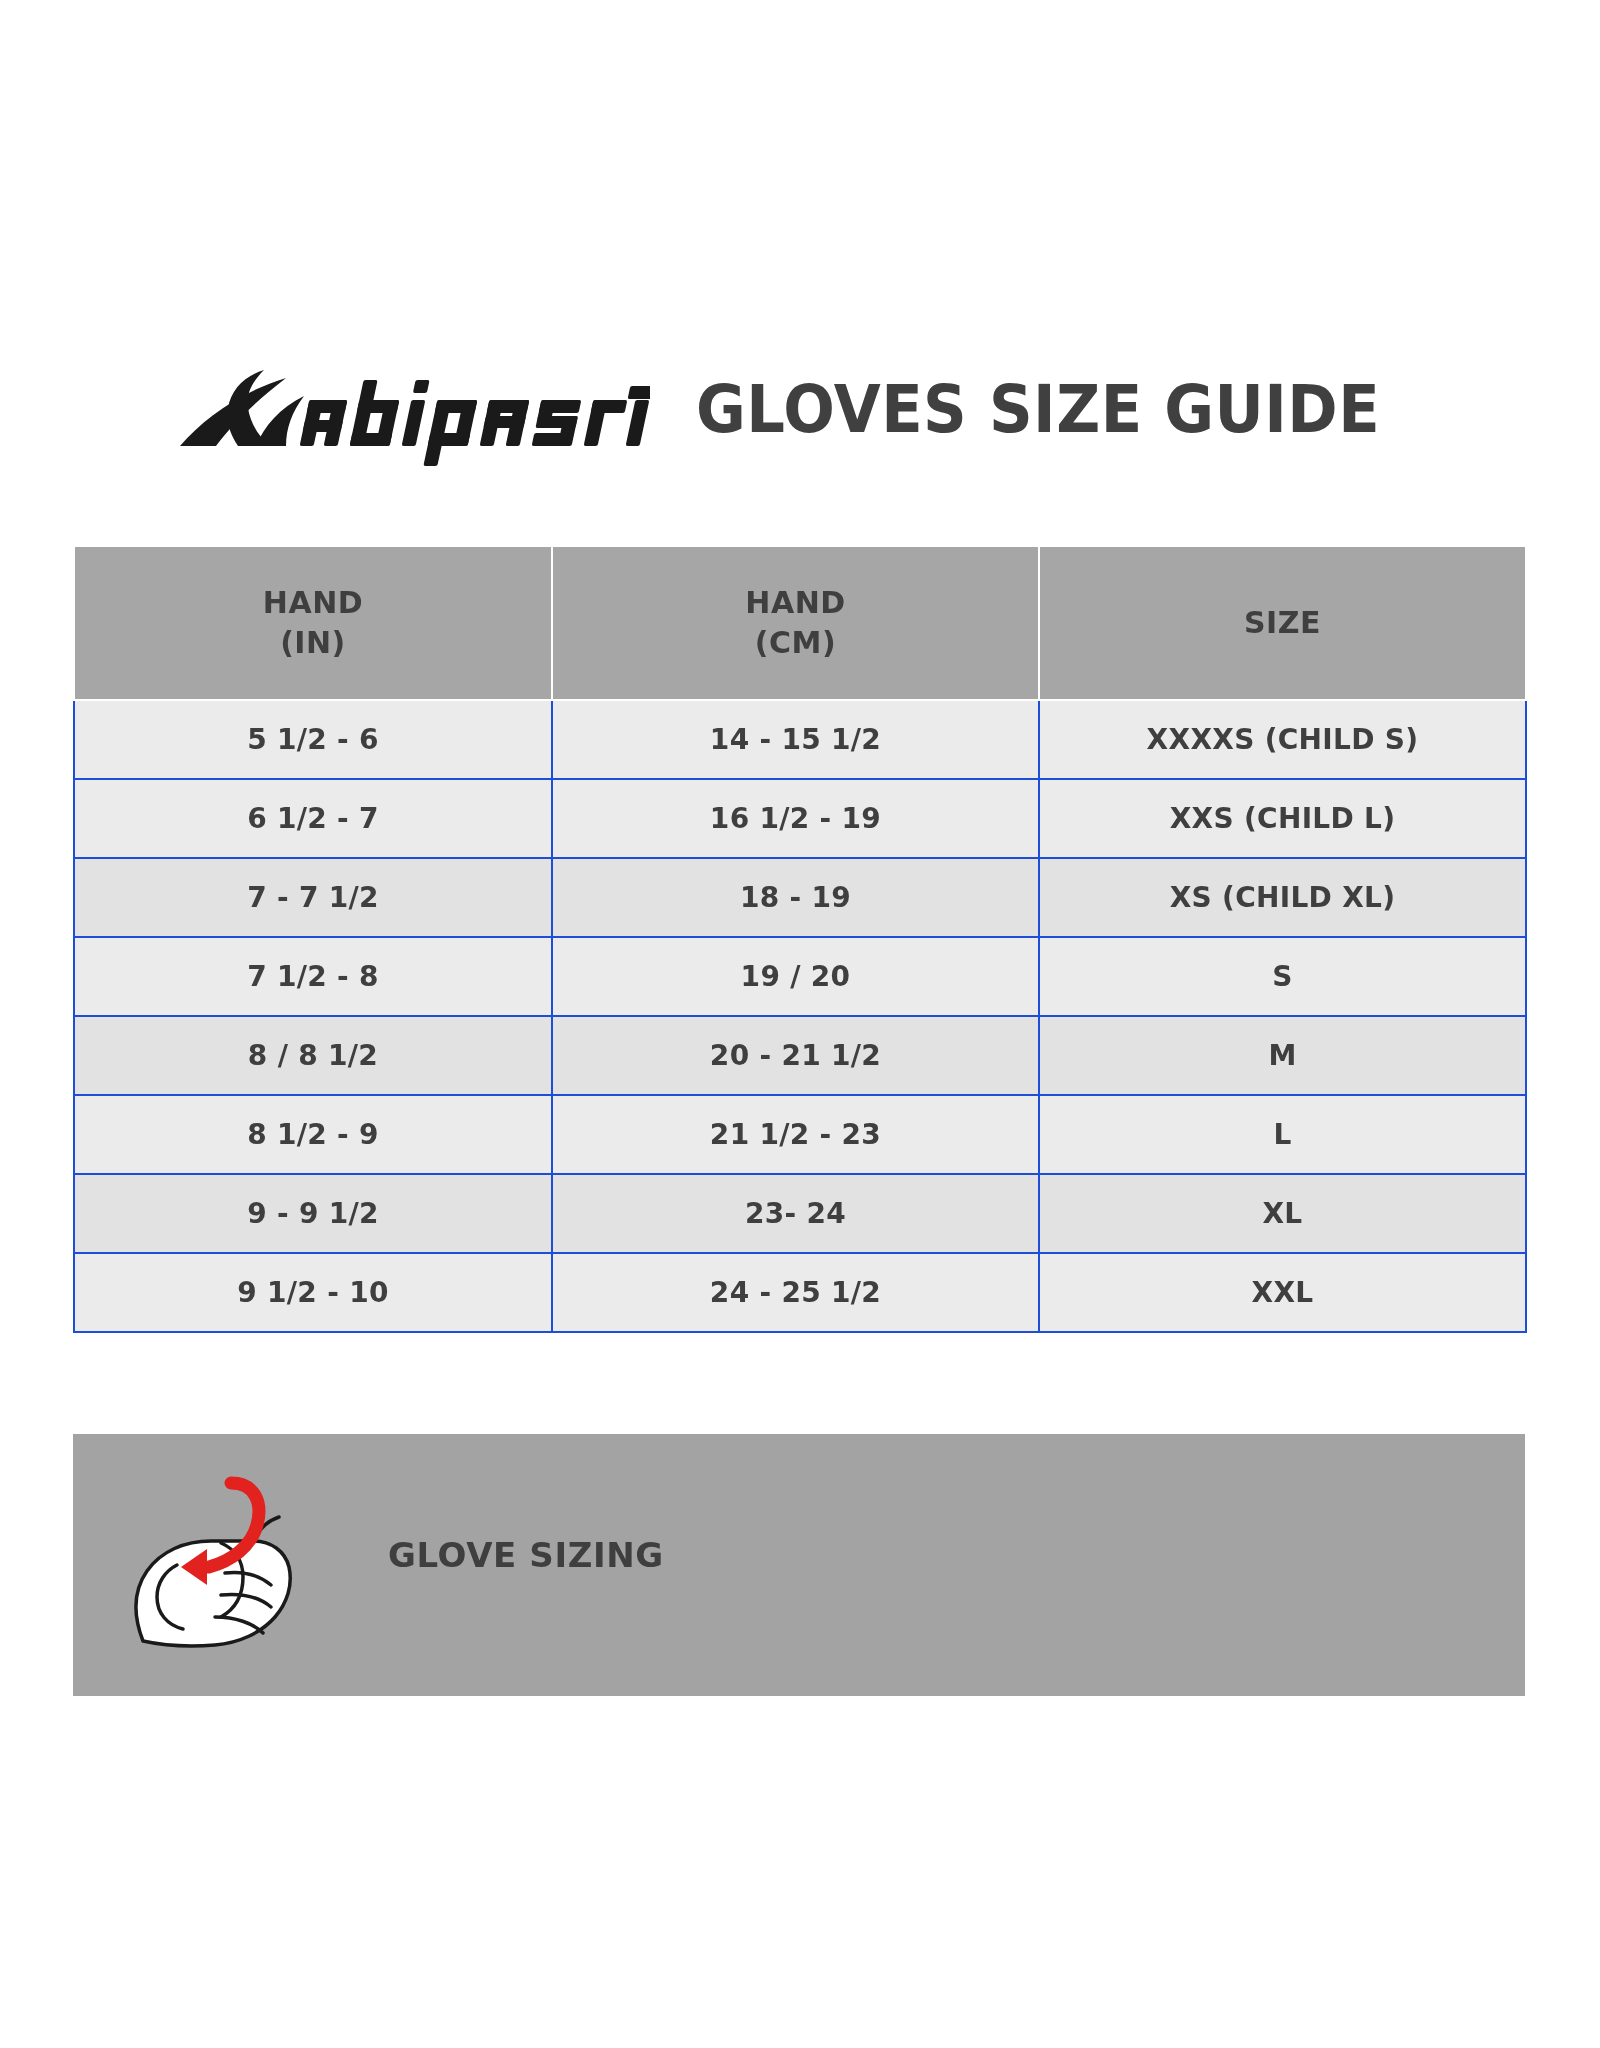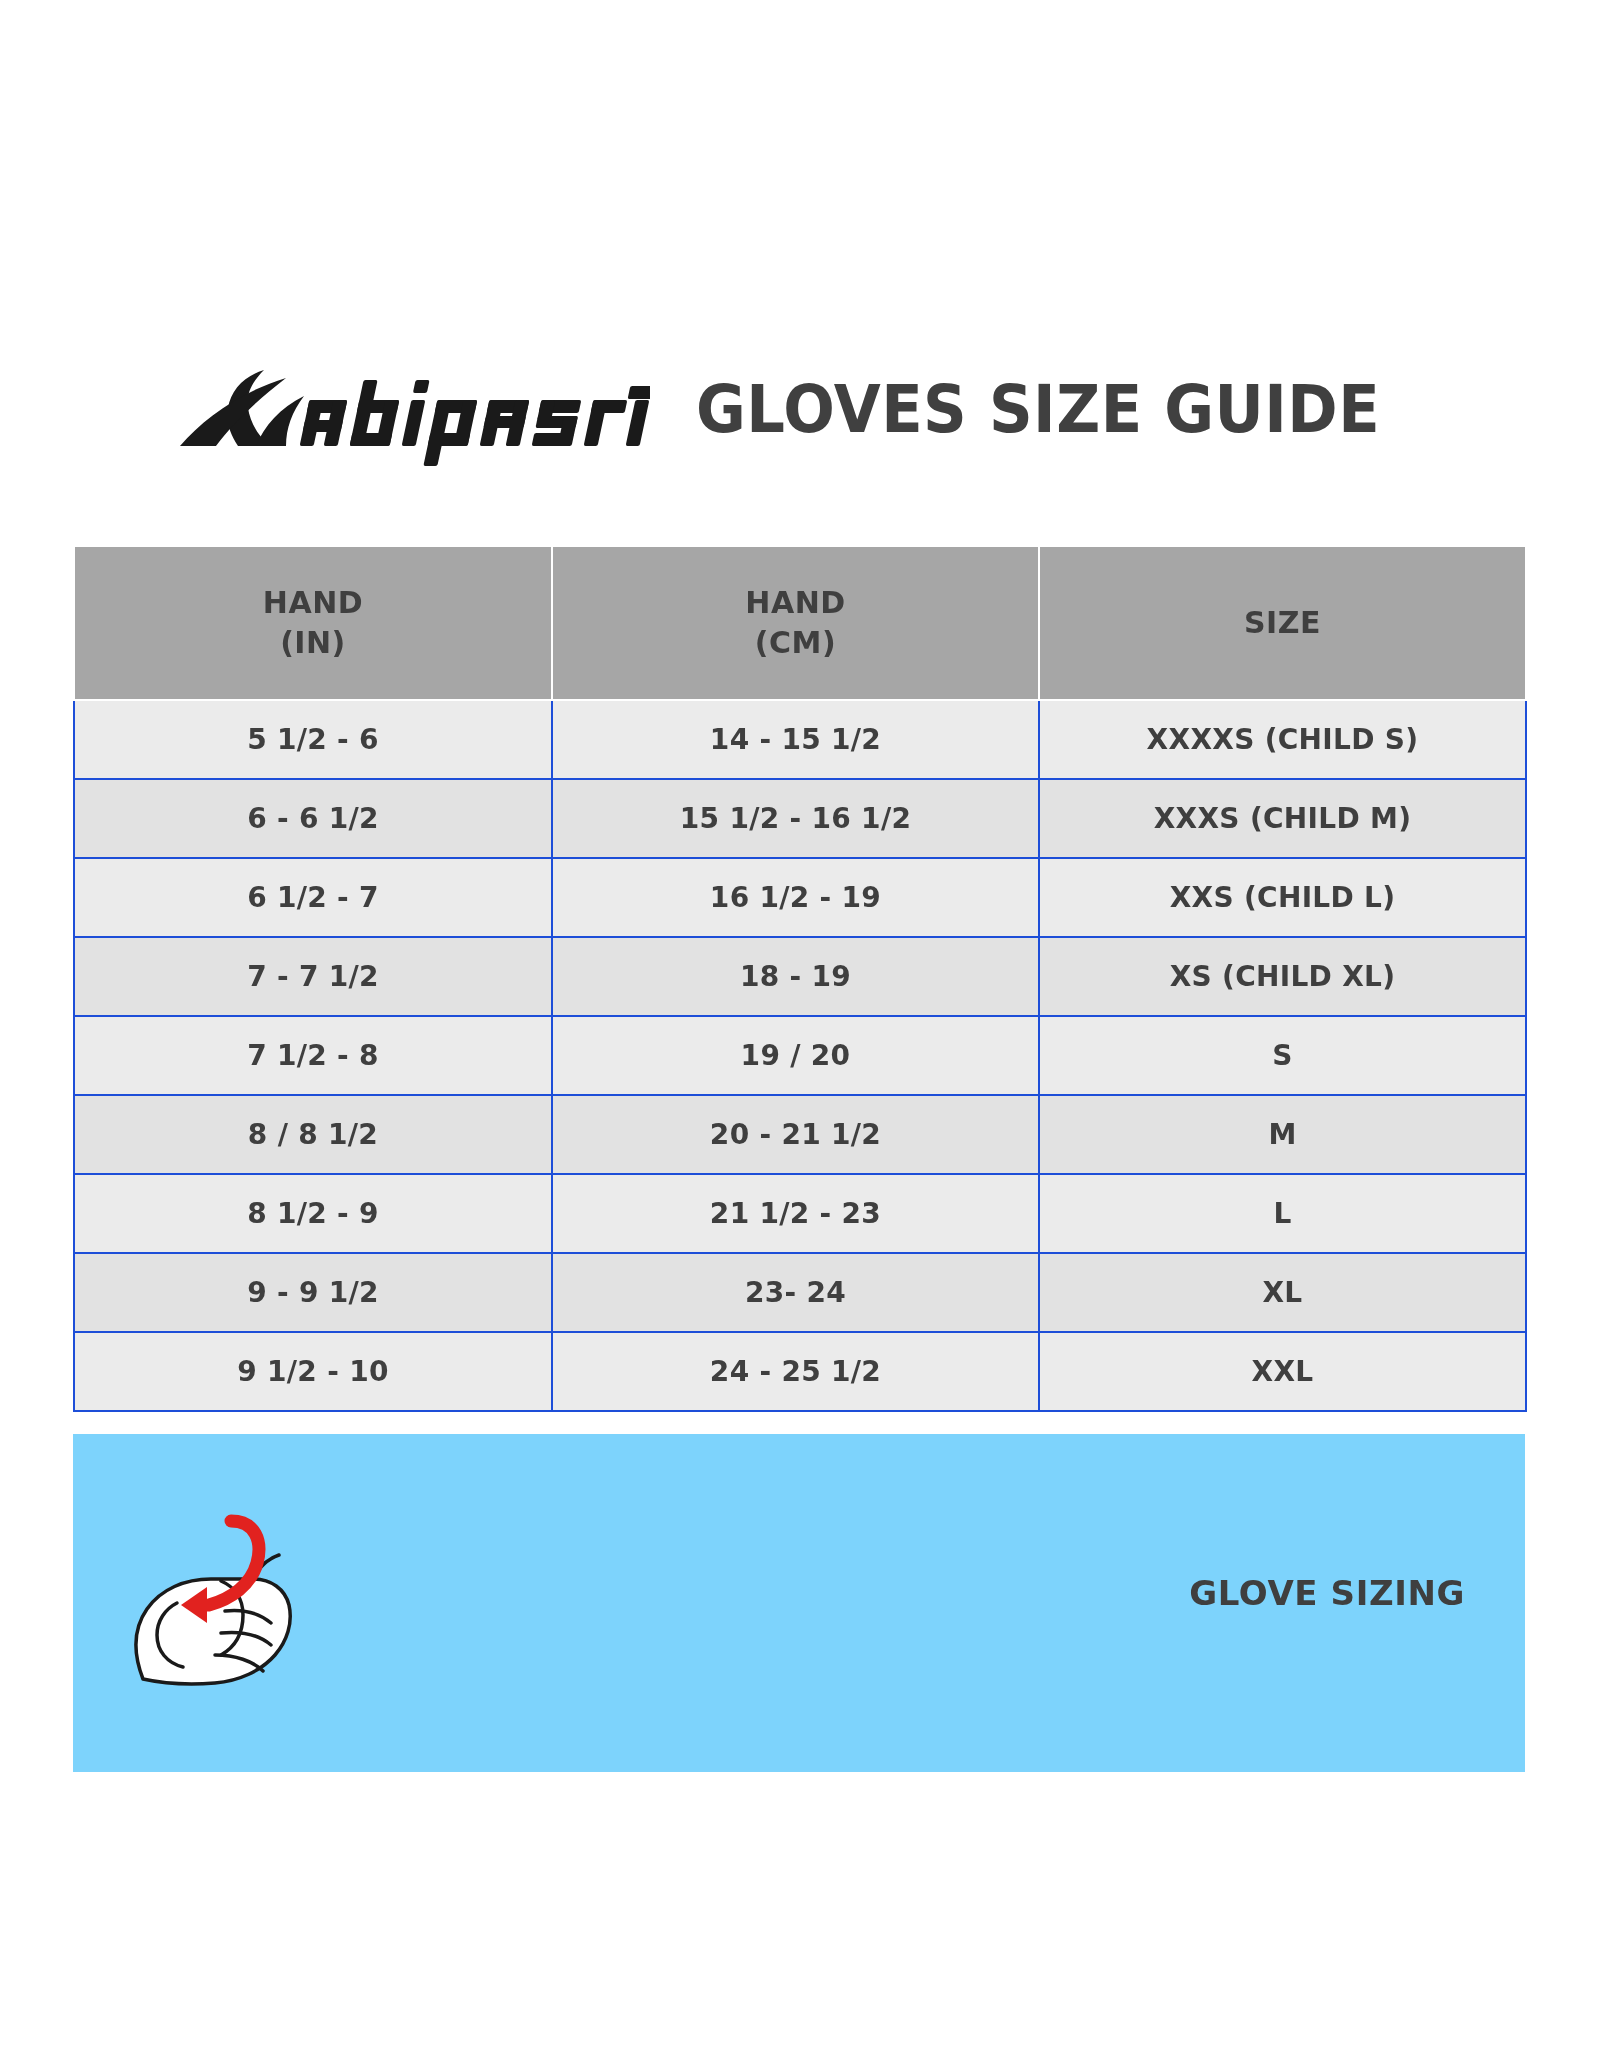--- a/index.html
+++ b/index.html
@@ -93,25 +93,24 @@
   }
   table.size-table tbody tr.odd td { background: #ebebeb; }
   table.size-table tbody tr.even td { background: #e2e2e2; }
 
   
   .note-box {
     position: absolute;
     left: 73px;
     top: 1434px;
     width: 1452px;
-    height: 338px;
-    background: #7dd3fc;
+    height: 262px;
+    background: #a3a3a3;
     display: flex;
     align-items: center;
-    justify-content: space-between;
   }
   .note-icon {
     width: 260px;
     height: 240px;
     margin-left: 30px;
     flex: 0 0 auto;
     display: flex;
     align-items: center;
     justify-content: center;
   }
@@ -212,25 +211,20 @@
             <div>SIZE</div>
           </th>
         </tr>
       </thead>
       <tbody>
         <tr class="odd">
           <td>5 1/2 - 6</td>
           <td>14 - 15 1/2</td>
           <td>XXXXS (CHILD S)</td>
         </tr>
-        <tr class="even">
-          <td>6 - 6 1/2</td>
-          <td>15 1/2 - 16 1/2</td>
-          <td>XXXS (CHILD M)</td>
-        </tr>
         <tr class="odd">
           <td>6 1/2 - 7</td>
           <td>16 1/2 - 19</td>
           <td>XXS (CHILD L)</td>
         </tr>
         <tr class="even">
           <td>7 - 7 1/2</td>
           <td>18 - 19</td>
           <td>XS (CHILD XL)</td>
         </tr>

